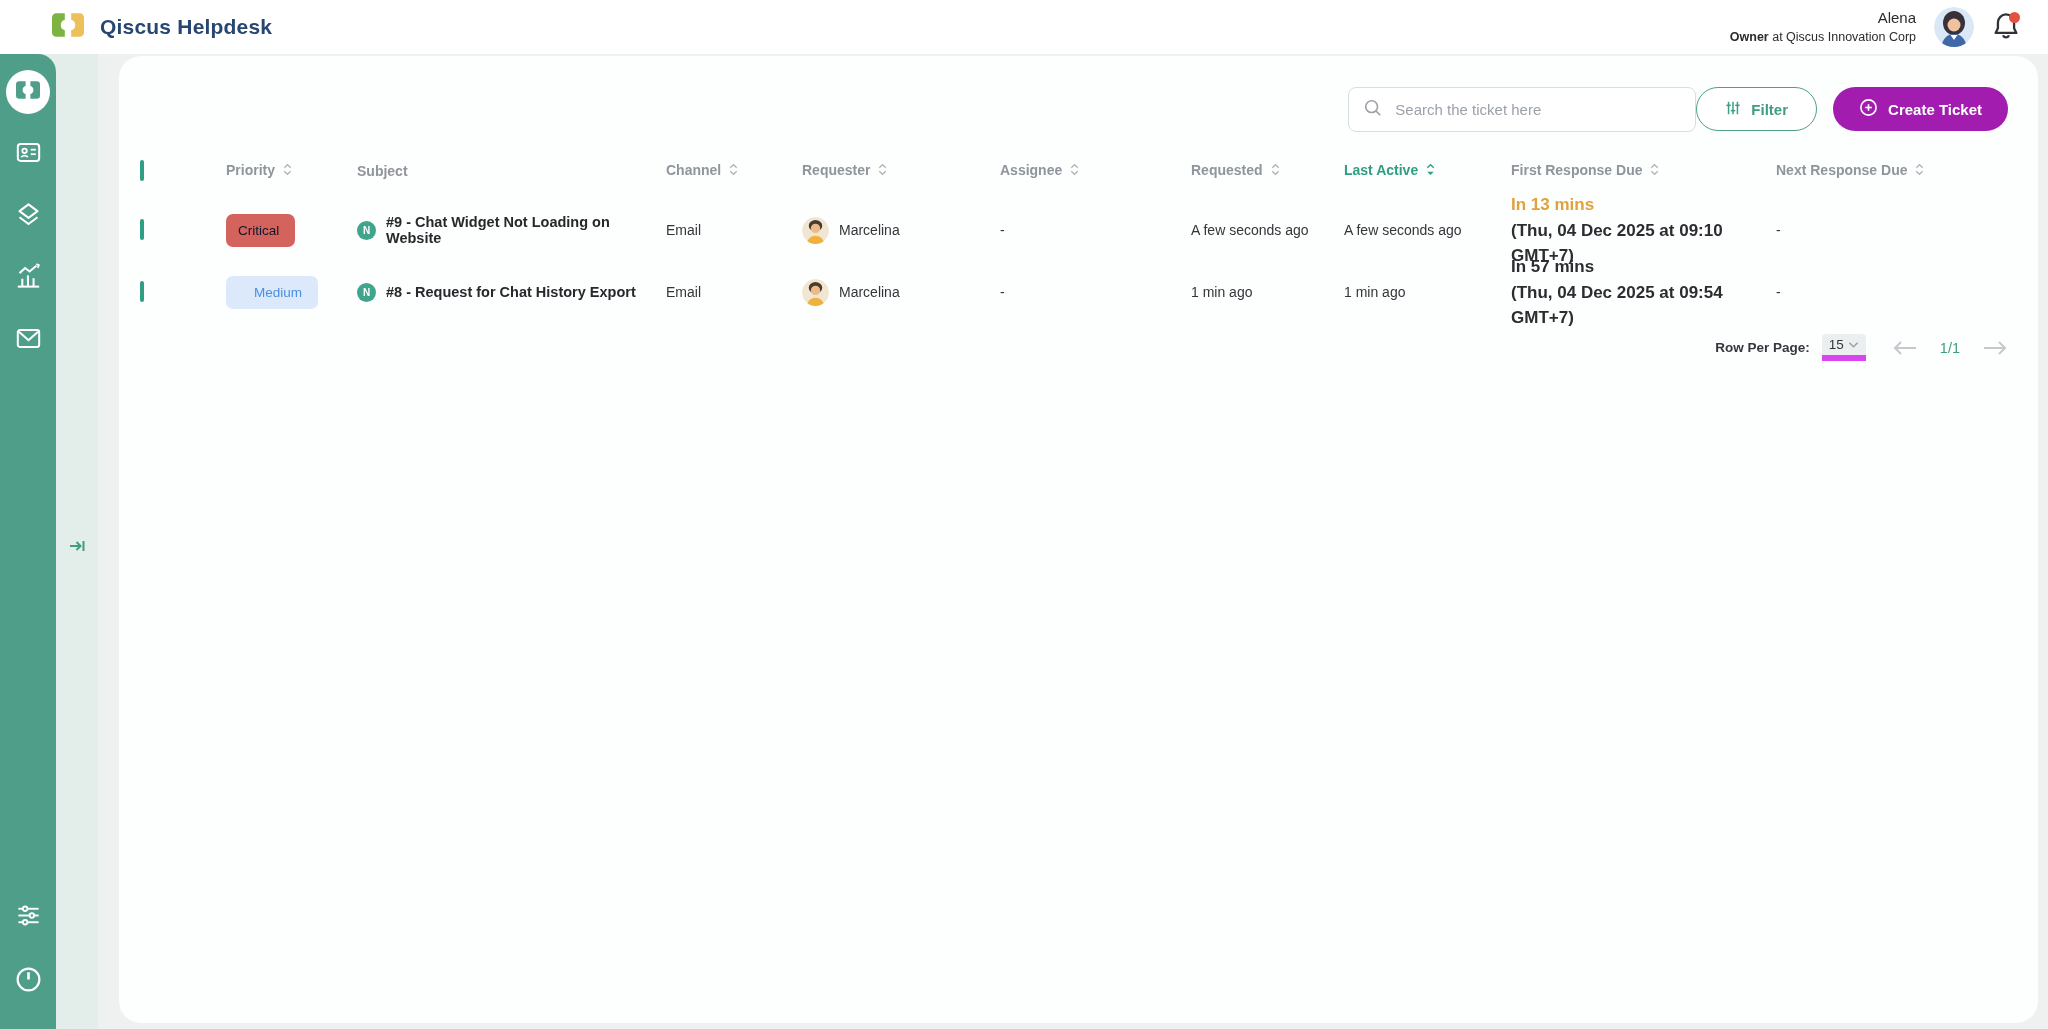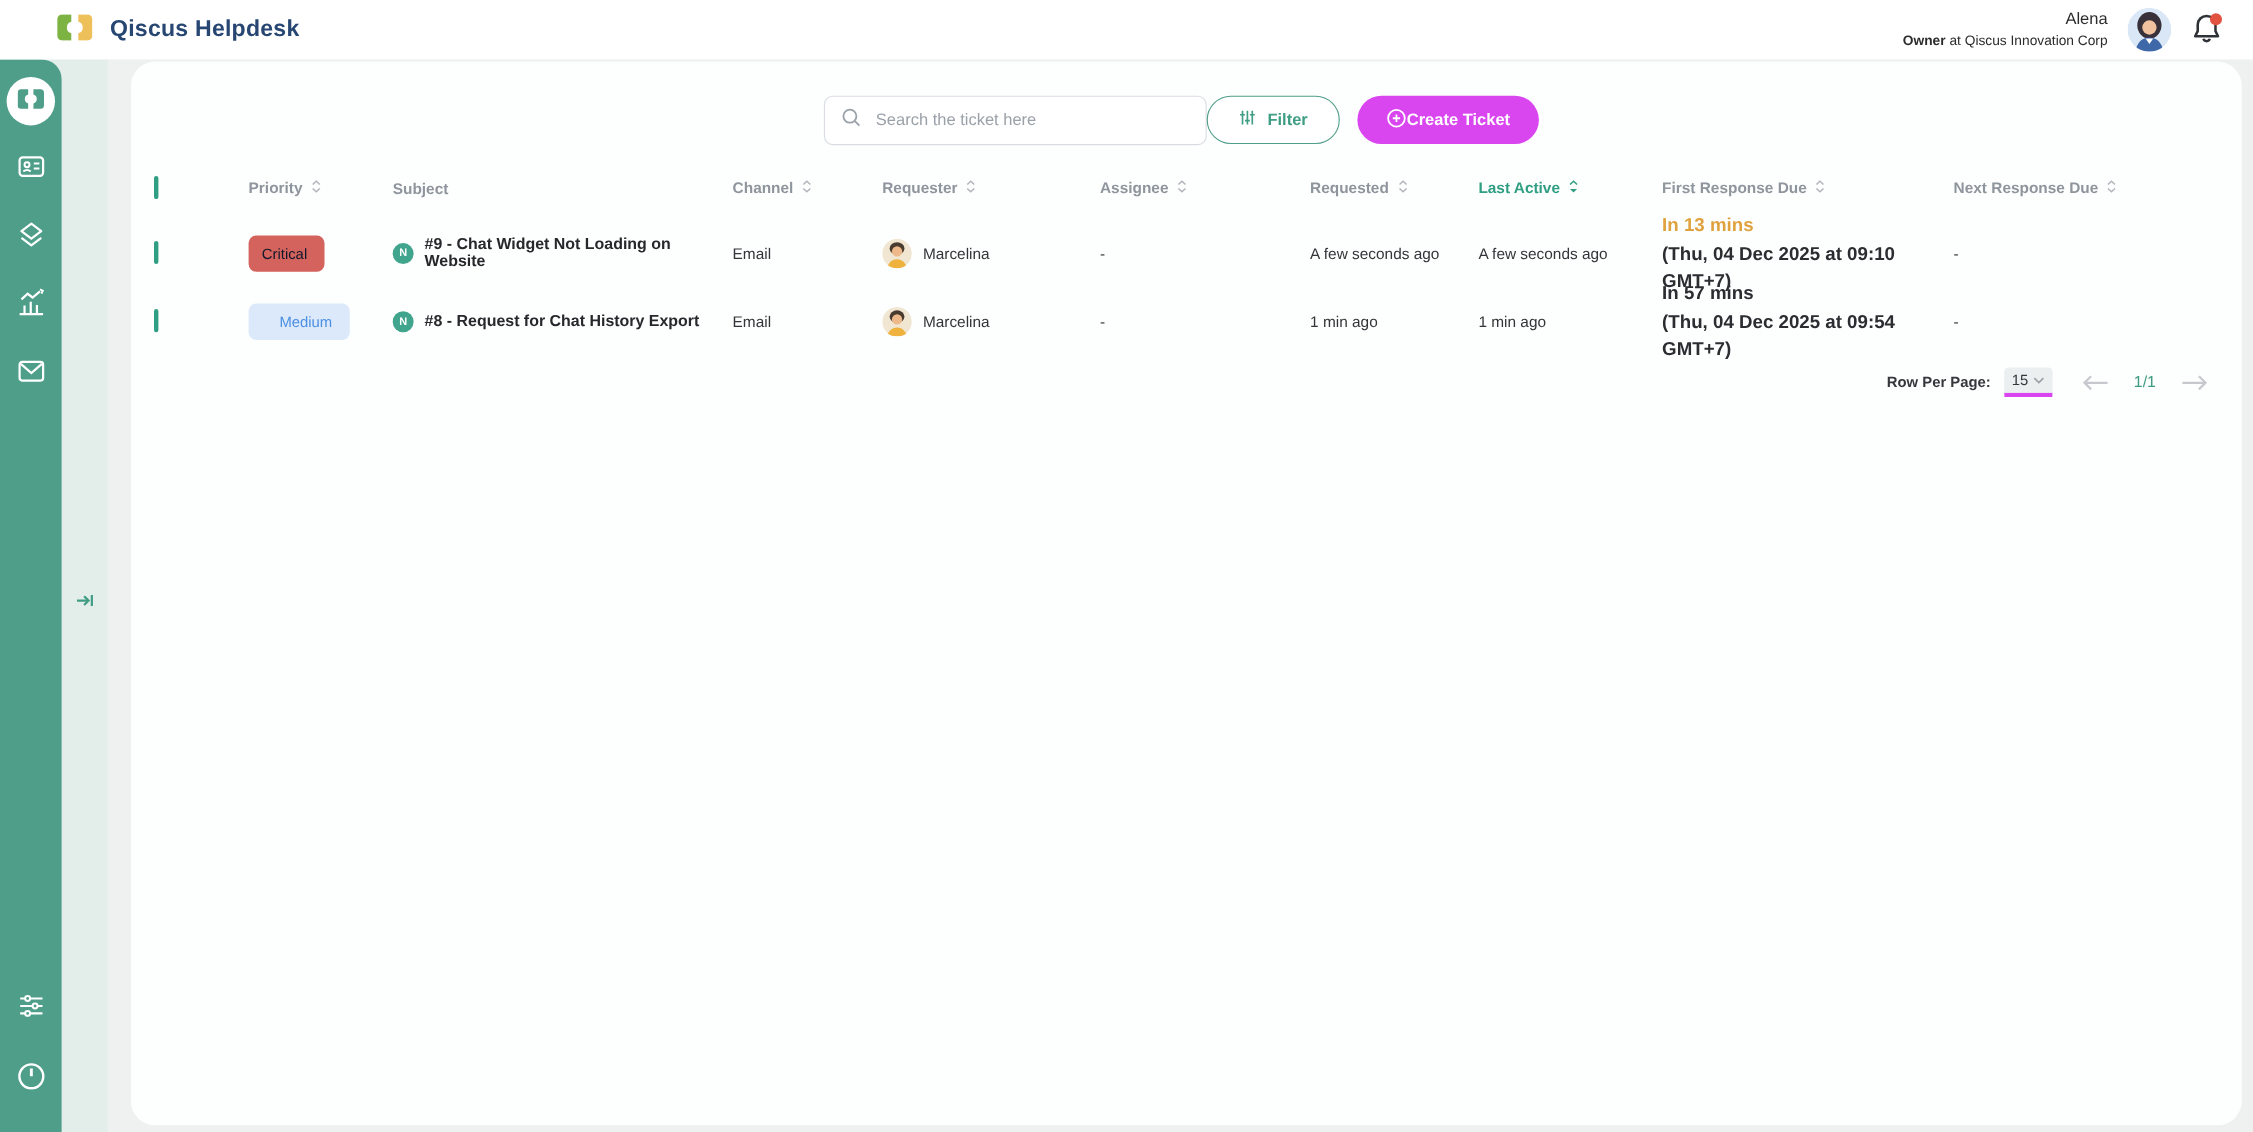--- a/index.html
+++ b/index.html
@@ -32,33 +32,33 @@
     border-radius:50%; cursor:pointer; }
   .side-item.active { background:#ffffff; }
   .side-bottom { margin-top:auto; display:flex; flex-direction:column; align-items:center; gap:20px; }
   .expand-btn { position:absolute; top:534px; left:64px; width:28px; height:28px;
     display:flex; align-items:center; justify-content:center; cursor:pointer; }
 
   
   .main-card { position:absolute; left:119px; top:56px; width:1919px; height:967px;
     background:#fdfefe; border-radius:22px; padding:31px 30px 0 21px; }
 
-  .toolbar { display:flex; align-items:flex-start; justify-content:center; }
+  .toolbar { display:flex; align-items:flex-start; justify-content:flex-end; }
   .search-box { width:348px; height:45px; border:1.5px solid #d9dde2; border-radius:8px;
     background:#fff; display:flex; align-items:center; gap:12px; padding:0 14px; }
   .search-box input { border:none; outline:none; flex:1; font-size:15px; color:#444;
     font-family:"Liberation Sans",sans-serif; background:transparent; }
   .search-box input::placeholder { color:#9ba1a9; }
   .toolbar-buttons { display:flex; gap:16px; }
   .btn-filter { height:44px; padding:0 28px; border:1px solid #4f9e89; border-radius:22px;
     background:#fff; color:#3f9d84; font-size:15px; font-weight:600;
     display:flex; align-items:center; gap:10px; cursor:pointer; }
   .btn-create { height:44px; padding:0 26px; border:none; border-radius:22px;
-    background:#d946ef; color:#ffffff; font-size:15px; font-weight:600;
-    display:flex; align-items:center; cursor:pointer; }
+    background:#a21caf; color:#ffffff; font-size:15px; font-weight:600;
+    display:flex; align-items:center; gap:10px; cursor:pointer; }
 
   
   .ticket-table { margin-top:18px; }
   .trow { display:grid;
     grid-template-columns:86px 131px 309px 136px 198px 191px 153px 167px 265px auto;
     align-items:center; }
   .thead { height:42px; }
   .th { display:flex; align-items:flex-start; gap:7px; font-size:14px; font-weight:600;
     color:#8f959c; cursor:pointer; }
   .th.active { color:#2f9e82; }
@@ -76,21 +76,21 @@
   .requester-cell { display:flex; align-items:center; gap:10px; }
   .avatar-sm { width:27px; height:27px; border-radius:50%; overflow:hidden; flex:0 0 auto; }
   .due-cell { line-height:1.5; font-size:17px; font-weight:700; color:#2b2d31; }
   .due-warning { color:#dfa23e; display:block; }
   .due-normal { color:#2b2d31; display:block; }
 
   
   .pagination { margin-top:18px; display:flex; align-items:center; justify-content:flex-end; gap:26px;text-align:center; }
   .rpp { display:flex; align-items:center; gap:12px; }
   .rpp-label { font-size:13.5px; font-weight:700; color:#34373b; }
-  .rpp-select { width:44px; height:27px; background:#eceff0; border-bottom:4px solid #d946ef;
+  .rpp-select { width:44px; height:27px; background:#eceff0; border-bottom:6px solid #d946ef;
     border-radius:4px 4px 0 0; display:flex; align-items:center; justify-content:center; gap:4px;
     font-size:13.5px; color:#34373b; cursor:pointer; }
   .page-nav { display:flex; align-items:center; gap:22px; }
   .page-ind { font-size:14.5px; color:#3f9d84; }
   .nav-arrow { cursor:pointer; display:flex; align-items:center; }
 </style>
 </head>
 <body>
 
 <header class="topbar">

